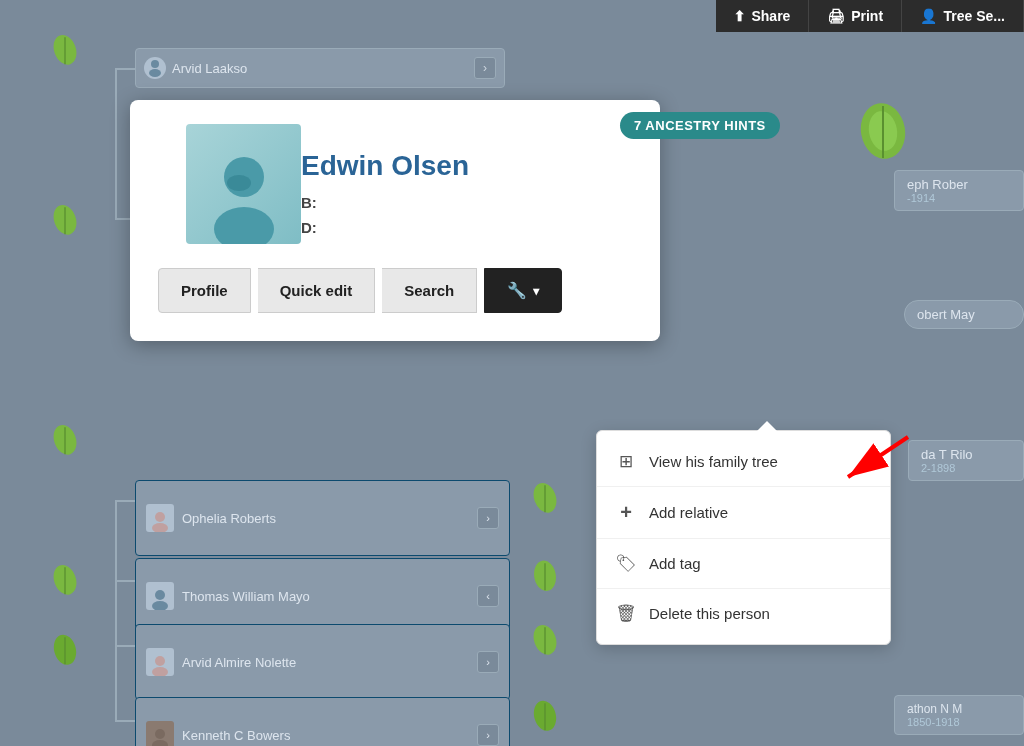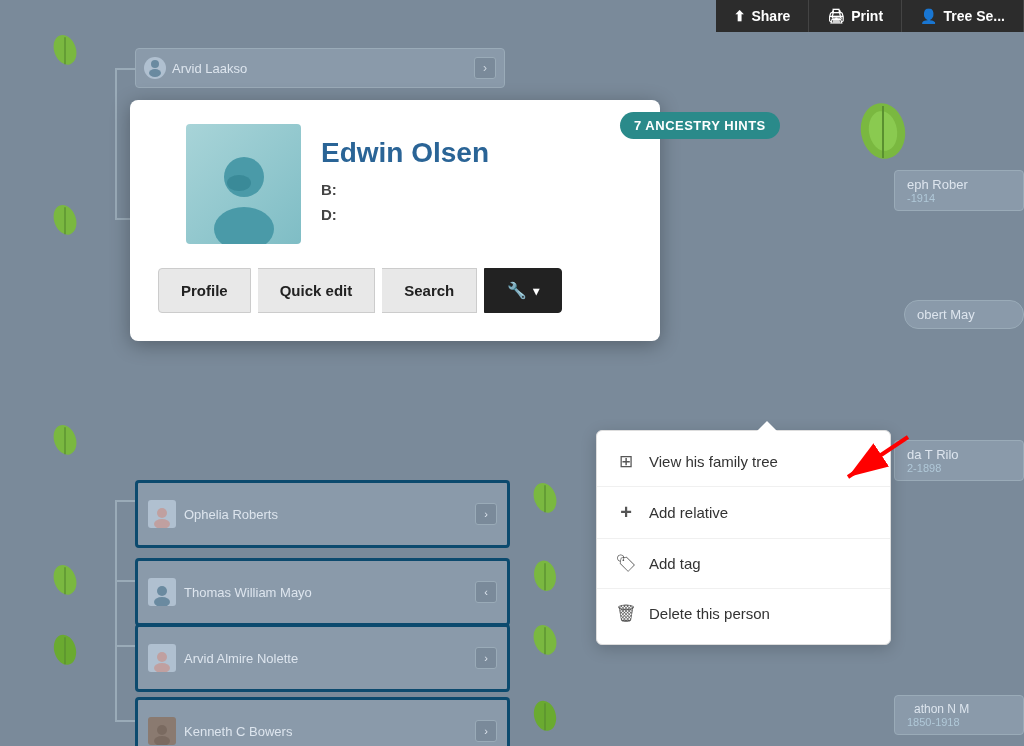--- a/index.html
+++ b/index.html
@@ -103,22 +103,21 @@
       width: 530px;
       background: white;
       border-radius: 8px;
       box-shadow: 0 4px 20px rgba(0,0,0,0.3);
       padding: 24px 28px 28px 28px;
       z-index: 10;
     }
 
     .card-content {
       display: flex;
-      gap: 20px;
-      align-items: center;
+      align-items: flex-end;
       margin-bottom: 24px;
       padding-left: 28px;
     }
 
     .avatar-box {
       width: 115px;
       height: 120px;
       background: linear-gradient(135deg, #a8d4d8 0%, #7fbdc5 100%);
       border-radius: 4px;
       flex-shrink: 0;
@@ -279,26 +278,26 @@
       padding: 6px 12px;
       color: #dde5ee;
       font-size: 13px;
       right: 0;
     }
 
     
     .bottom-node {
       position: absolute;
       background: #8a9aaa;
-      border: 3px solid #0c4a6e;
+      border: 1px solid #0c4a6e;
       border-radius: 4px;
       display: flex;
       align-items: center;
       gap: 8px;
-      padding: 17px 10px;
+      padding: 23px 10px;
       color: #dde5ee;
       font-size: 13px;
     }
 
     .bottom-node .person-thumb {
       width: 28px;
       height: 28px;
       background: #b0c0d0;
       border-radius: 3px;
       flex-shrink: 0;
@@ -417,27 +416,27 @@
 
   <div class="partial-node" style="top:170px;width:130px;">
     <div style="font-size:13px;color:#dde5ee;">eph Rober</div>
     <div style="font-size:11px;color:#b0c8d8;">-1914</div>
   </div>
 
   <div class="partial-node" style="top:300px;width:120px;border-radius:14px;">
     <div style="font-size:13px;color:#dde5ee;">obert May</div>
   </div>
 
-  <div class="partial-node" style="top:440px;width:130px;">
+  <div class="partial-node" style="top:440px;width:116px;">
     <div style="font-size:13px;color:#dde5ee;">da T Rilo</div>
     <div style="font-size:11px;color:#b0c8d8;">2-1898</div>
   </div>
 
   <div class="partial-node" style="top:695px;width:130px;">
-    <div style="font-size:12px;color:#dde5ee;margin-left:7px;">athon N M</div>
+    <div style="font-size:12px;color:#dde5ee;">athon N M</div>
     <div style="font-size:11px;color:#b0c8d8;">1850-1918</div>
   </div>
 
   <div class="bottom-node" style="top:480px;left:135px;width:375px;">
     <div class="person-thumb">
       <svg width="20" height="22" viewBox="0 0 20 22">
           <circle cx="10" cy="7" r="5" fill="#c0a0a0"></circle>
           <ellipse cx="10" cy="18" rx="8" ry="5" fill="#c0a0a0"></ellipse>
         </svg>
     </div>

